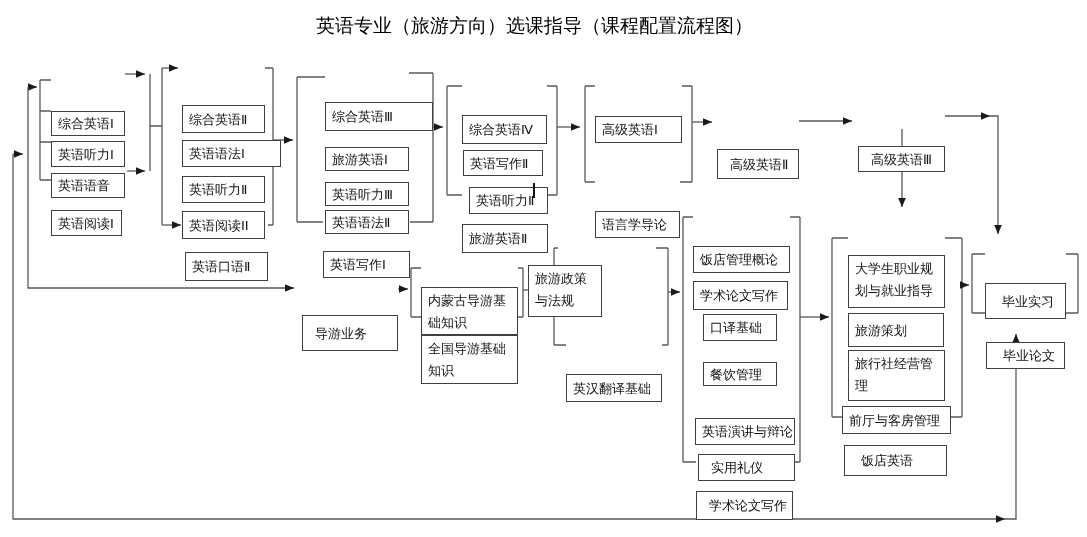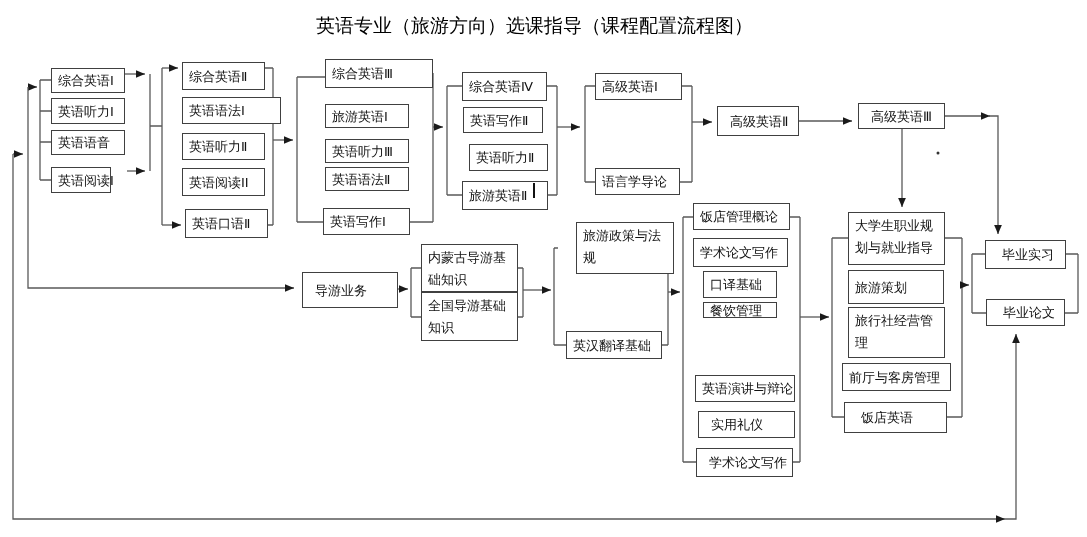--- a/index.html
+++ b/index.html
@@ -18,20 +18,21 @@
   }
   .node{
     position:absolute;
     box-sizing:border-box;
     border:1px solid #404040;
     background:#ffffff;
     font-size:13px;line-height:21px;
     display:flex;align-items:center;
     padding:0 4px 0 6px;
     white-space:nowrap;
+    margin-top:43px;
   }
   .node.ml{
     align-items:flex-start;
     padding-top:2px;
     white-space:normal;
     line-height:22px;
   }
   .node.pad-md{padding-left:12px;font-family:Liberation Serif, serif;}
   .node.pad-lg{padding-left:16px;}
   .cursor-bar{position:absolute;left:533px;top:183px;width:2px;height:15px;background:#111;}
@@ -105,21 +106,21 @@
     <path d="M1066,254 H1078 M1078,254 V313 M1065,313 H1078"></path>
 
     <circle cx="938" cy="153" r="1.5" fill="#333" stroke="none"></circle>
   </svg>
 
   <div class="title">英语专业（旅游方向）选课指导（课程配置流程图）</div>
 
   <div class="node" style="left:51px;top:68px;width:74px;height:25px">综合英语Ⅰ</div>
   <div class="node" style="left:51px;top:98px;width:74px;height:26px">英语听力Ⅰ</div>
   <div class="node" style="left:51px;top:130px;width:74px;height:25px">英语语音</div>
-  <div class="node" style="left:51px;top:167px;width:60px;height:26px">英语阅读Ⅰ</div>
+  <div class="node" style="left:51px;top:167px;width:71px;height:26px">英语阅读Ⅰ</div>
 
   <div class="node" style="left:182px;top:62px;width:83px;height:28px">综合英语Ⅱ</div>
   <div class="node" style="left:182px;top:97px;width:99px;height:27px">英语语法Ⅰ</div>
   <div class="node" style="left:182px;top:133px;width:83px;height:27px">英语听力Ⅱ</div>
   <div class="node" style="left:182px;top:168px;width:83px;height:28px">英语阅读ⅠⅠ</div>
   <div class="node" style="left:185px;top:209px;width:83px;height:29px">英语口语Ⅱ</div>
 
   <div class="node" style="left:325px;top:59px;width:108px;height:29px">综合英语Ⅲ</div>
   <div class="node" style="left:325px;top:104px;width:84px;height:24px">旅游英语Ⅰ</div>
   <div class="node" style="left:325px;top:139px;width:84px;height:24px">英语听力Ⅲ</div>
@@ -135,33 +136,33 @@
   <div class="node" style="left:595px;top:73px;width:87px;height:27px">高级英语Ⅰ</div>
   <div class="node" style="left:595px;top:168px;width:85px;height:27px">语言学导论</div>
 
   <div class="node pad-md" style="left:717px;top:106px;width:82px;height:30px">高级英语Ⅱ</div>
   <div class="node pad-md" style="left:858px;top:103px;width:87px;height:26px">高级英语Ⅲ</div>
 
   <div class="node pad-md" style="left:302px;top:272px;width:96px;height:36px">导游业务</div>
   <div class="node ml" style="left:421px;top:244px;width:97px;height:48px">内蒙古导游基础知识</div>
   <div class="node ml" style="left:421px;top:292px;width:97px;height:49px">全国导游基础知识</div>
 
-  <div class="node ml" style="left:576px;top:222px;width:98px;height:52px">旅游政策与法规</div>
+  <div class="node ml" style="left:528px;top:222px;width:74px;height:52px">旅游政策与法规</div>
   <div class="node" style="left:566px;top:331px;width:96px;height:28px">英汉翻译基础</div>
 
   <div class="node" style="left:693px;top:203px;width:97px;height:27px">饭店管理概论</div>
   <div class="node" style="left:693px;top:238px;width:95px;height:29px">学术论文写作</div>
   <div class="node" style="left:703px;top:271px;width:74px;height:27px">口译基础</div>
-  <div class="node" style="left:703px;top:302px;width:74px;height:16px">餐饮管理</div>
+  <div class="node" style="left:703px;top:319px;width:74px;height:24px">餐饮管理</div>
   <div class="node" style="left:695px;top:375px;width:100px;height:27px">英语演讲与辩论</div>
   <div class="node pad-md" style="left:698px;top:411px;width:97px;height:27px">实用礼仪</div>
   <div class="node pad-md" style="left:696px;top:448px;width:97px;height:29px">学术论文写作</div>
 
   <div class="node ml" style="left:848px;top:212px;width:97px;height:53px">大学生职业规划与就业指导</div>
   <div class="node" style="left:848px;top:270px;width:96px;height:34px">旅游策划</div>
   <div class="node ml" style="left:848px;top:307px;width:97px;height:51px">旅行社经营管理</div>
   <div class="node" style="left:842px;top:363px;width:109px;height:28px">前厅与客房管理</div>
   <div class="node pad-lg" style="left:844px;top:402px;width:103px;height:31px">饭店英语</div>
 
-  <div class="node pad-lg" style="left:985px;top:240px;width:81px;height:29px">毕业实习</div>
+  <div class="node pad-lg" style="left:985px;top:240px;width:81px;height:36px">毕业实习</div>
   <div class="node pad-lg" style="left:986px;top:299px;width:79px;height:27px">毕业论文</div>
 
 </div>
 
 </body></html>

